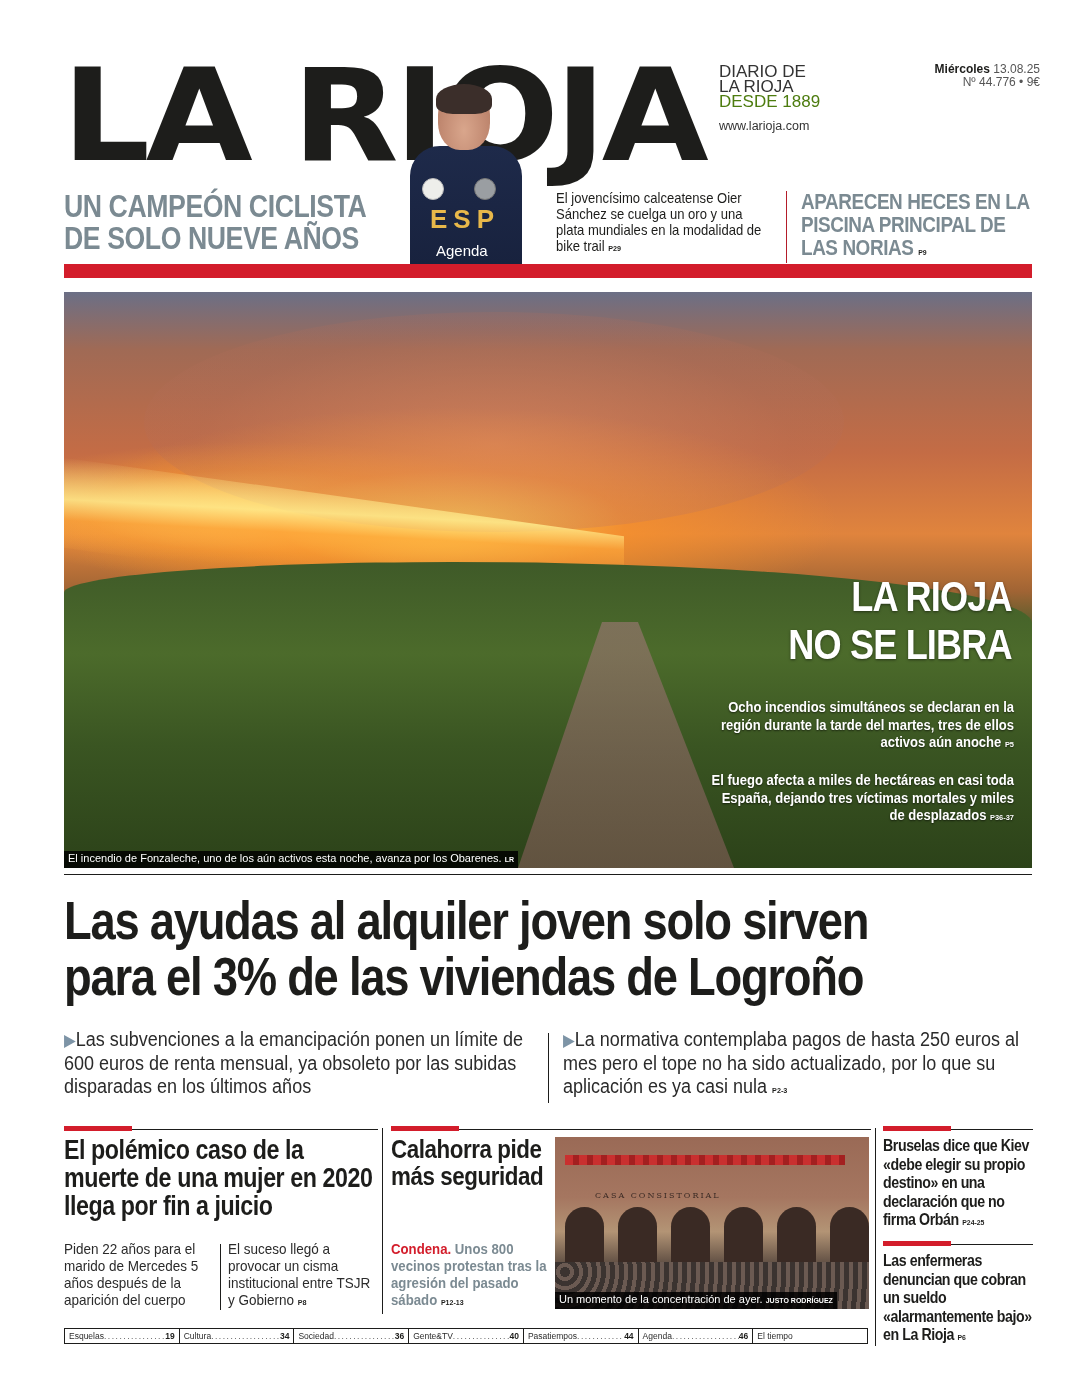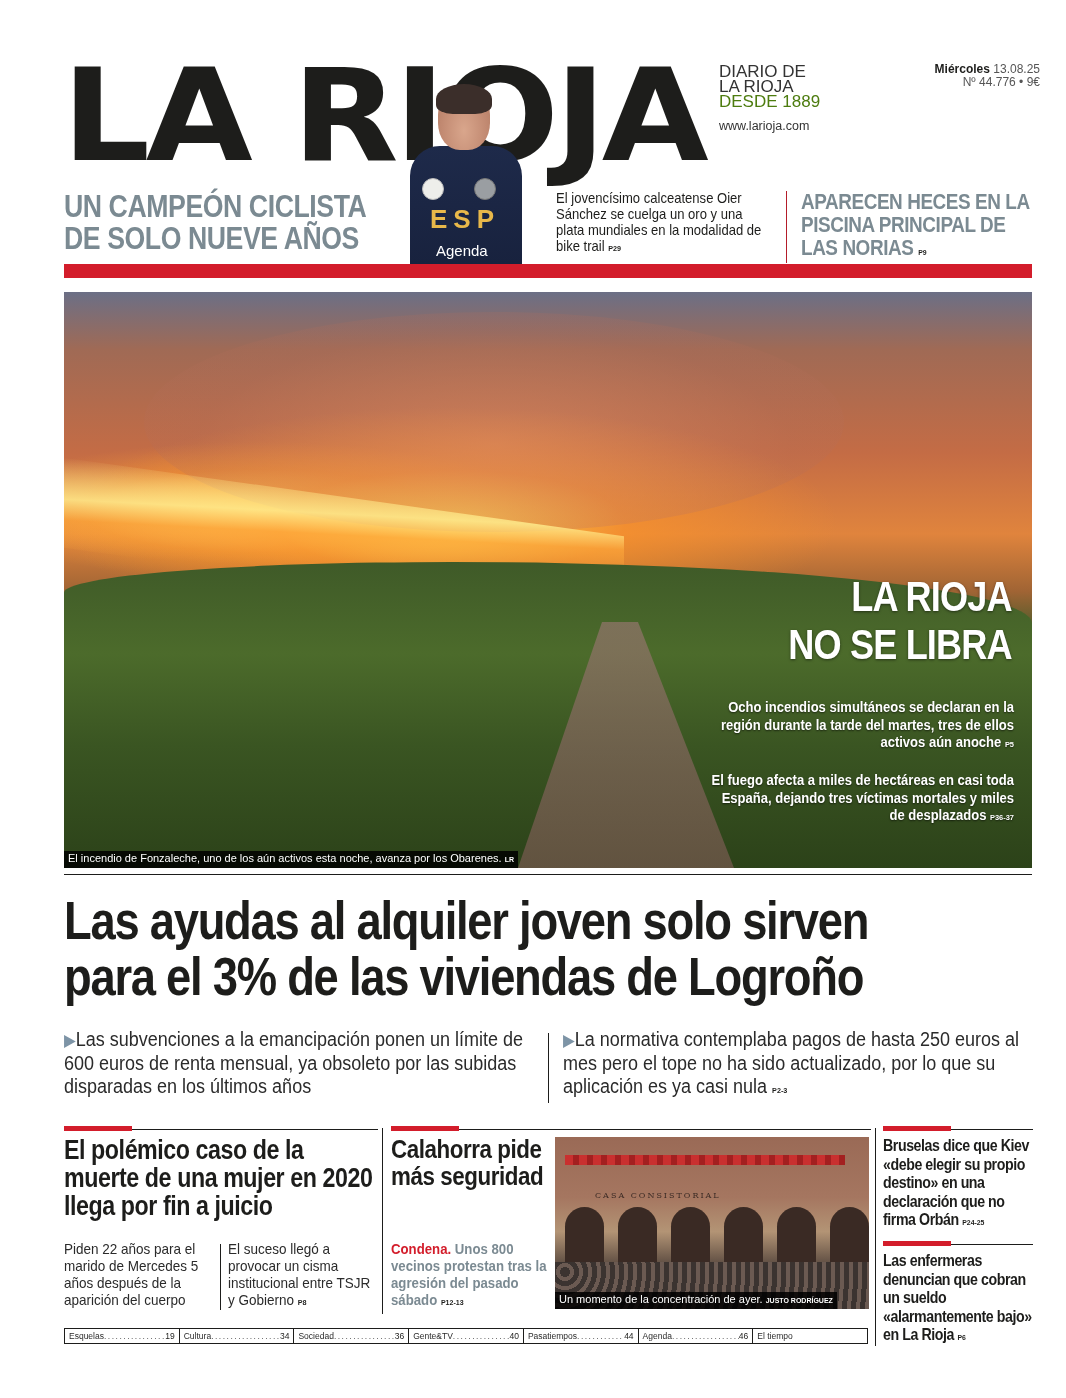--- a/index.html
+++ b/index.html
@@ -161,21 +161,21 @@
   
   .index {
     left: 64px; top: 1328px; width: 804px; height: 16px; border: 1px solid #1d1d1b; display: flex;
   }
   .index-item {
     flex: 1; display: flex; align-items: center; font-size: 8.5px; color: #2b2b2b; padding: 0 4px;
     border-right: 1px solid #1d1d1b; white-space: nowrap; overflow: hidden;
   }
   .index-item:last-child { border-right: none; gap: 39px; }
   .index-item .dots { flex: 1; overflow: hidden; letter-spacing: 1.5px; color: #555; }
-  .index-item .num { font-weight: normal; color: #1d1d1b; }
+  .index-item .num { font-weight: bold; color: #1d1d1b; }
 </style>
 </head>
 <body>
 
 <div class="abs masthead-title">LA RIOJA</div>
 
 <div class="abs cyclist">
   <div class="shirt"></div>
   <div class="head"></div>
   <div class="hair"></div>

